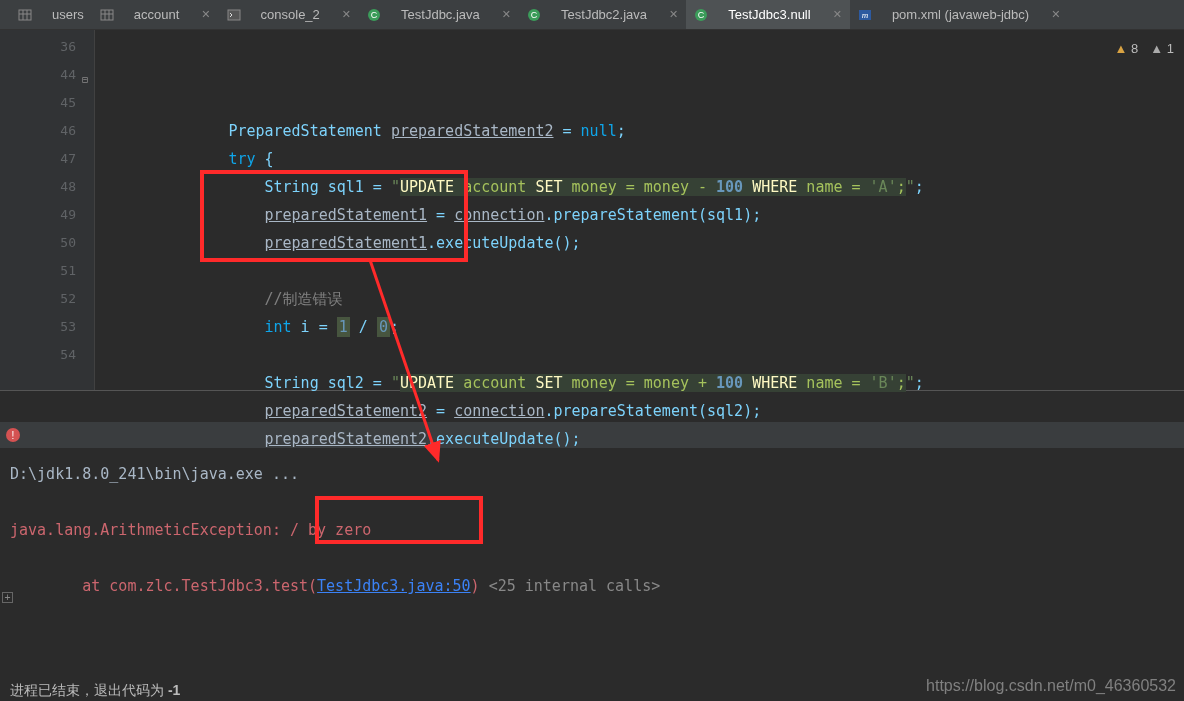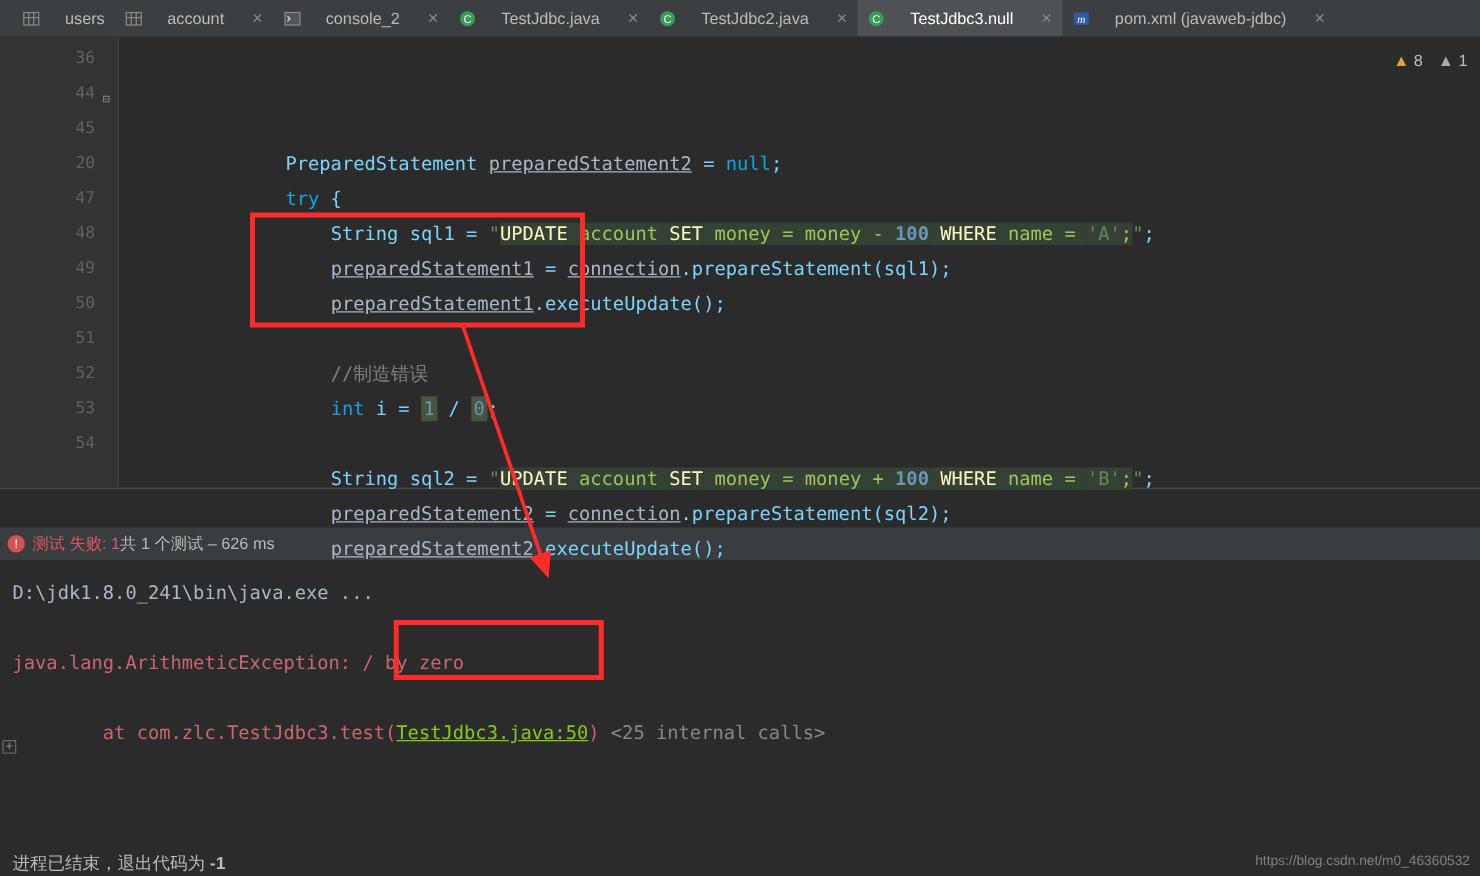--- a/index.html
+++ b/index.html
@@ -142,21 +142,21 @@
 .console {
   background: #2b2b2b;
   padding: 12px 10px;
   font-size: 15px;
   line-height: 28px;
   white-space: pre;
   color: #a9b7c6;
   height: 220px;
 }
 .console .err { color: #cc666e; }
-.console .link { color: #84cc16; text-decoration: underline; text-align: right; }
+.console .link { color: #3b82f6; text-decoration: underline; text-align: right; }
 .console .dim { color: #888888; }
 .exit-bar {
   padding: 14px 10px;
   font-size: 14px;
   font-family: sans-serif;
   color: #bbbbbb;
 }
 .expand-icon {
   position: absolute;
   left: 2px;
@@ -166,21 +166,21 @@
   border: 1px solid #666;
   width: 11px; height: 11px;
   text-align: center;
   line-height: 9px;
 }
 .watermark {
   position: absolute;
   right: 8px;
   bottom: 6px;
   color: #808080;
-  font-size: 11px;
+  font-size: 16px;
   font-family: sans-serif;
 }
 .left-markers {
   position: absolute;
   left: 0;
   top: 0;
   width: 22px;
   height: 100%;
 }
 .left-mark-yellow {
@@ -282,21 +282,21 @@
     <div class="left-mark-yellow" style="top:292px"></div>
     <div class="left-mark-blue" style="top:332px"></div>
   </div>
   <div class="gutter" id="gutter">
     <div class="fold-bar">
       <div class="fold-mark" style="top:36px">⊟</div>
     </div>
   <div>36</div>
       <div>44</div>
       <div>45</div>
-      <div>20</div>
+      <div>46</div>
       <div>47</div>
       <div>48</div>
       <div>49</div>
       <div>50</div>
       <div>51</div>
       <div>52</div>
       <div>53</div>
       <div>54</div>
     </div>
   <div class="code" id="code-area">
@@ -304,27 +304,20 @@
       <span><span class="warn-triangle-yellow">▲</span> <span>8</span></span>
       <span><span class="warn-triangle-gray">▲</span> <span>1</span></span>
     </div>
   <div class="code-line">            <span class="ident">PreparedStatement </span><span class="ul">preparedStatement2</span><span class="ident"> = </span><span class="kw">null</span><span class="ident">;</span></div><div class="code-line">            <span class="kw">try</span><span class="ident"> {</span></div><div class="code-line">                <span class="ident">String sql1 = </span><span class="str">"</span><span class="sql-kw">UPDATE</span><span class="sql-txt"> account </span><span class="sql-kw">SET</span><span class="sql-txt"> money = money - </span><span class="sql-num">100</span><span class="sql-txt"> </span><span class="sql-kw">WHERE</span><span class="sql-txt"> name = </span><span class="sql-str">'A'</span><span class="sql-txt">;</span><span class="str">"</span><span class="ident">;</span></div><div class="code-line">                <span class="ul">preparedStatement1</span><span class="ident"> = </span><span class="ul">connection</span><span class="ident">.prepareStatement(sql1);</span></div><div class="code-line">                <span class="ul">preparedStatement1</span><span class="ident">.executeUpdate();</span></div><div class="code-line"></div><div class="code-line">                <span class="comment">//制造错误</span></div><div class="code-line">                <span class="kw">int</span><span class="ident"> i = </span><span class="hl-num">1</span><span class="ident"> / </span><span class="hl-num">0</span><span class="ident">;</span></div><div class="code-line"></div><div class="code-line">                <span class="ident">String sql2 = </span><span class="str">"</span><span class="sql-kw">UPDATE</span><span class="sql-txt"> account </span><span class="sql-kw">SET</span><span class="sql-txt"> money = money + </span><span class="sql-num">100</span><span class="sql-txt"> </span><span class="sql-kw">WHERE</span><span class="sql-txt"> name = </span><span class="sql-str">'B'</span><span class="sql-txt">;</span><span class="str">"</span><span class="ident">;</span></div><div class="code-line">                <span class="ul">preparedStatement2</span><span class="ident"> = </span><span class="ul">connection</span><span class="ident">.prepareStatement(sql2);</span></div><div class="code-line">                <span class="ul">preparedStatement2</span><span class="ident">.executeUpdate();</span></div></div>
 </div>
 
 <div class="splitter"></div>
 
 <div class="status-bar">
   <span class="err-icon">!</span>
-  <span>
-    <span class="status-fail">
-      <span>测试 失败:</span>
-      <span>1</span></span><span>共</span>
-    <span>1</span>
-    <span>个测试 – 626 ms</span>
-  </span>
 </div>
 
 <div class="console"><span>D:\jdk1.8.0_241\bin\java.exe ...</span>
 
 <span class="err">java.lang.ArithmeticException: / by zero</span>
 
 <span class="err"><span>	at com.zlc.TestJdbc3.test(</span><span class="link">TestJdbc3.java:50</span><span>)</span></span><span class="dim"> &lt;25 internal calls&gt;</span>
 </div>
 
 <div class="exit-bar">

